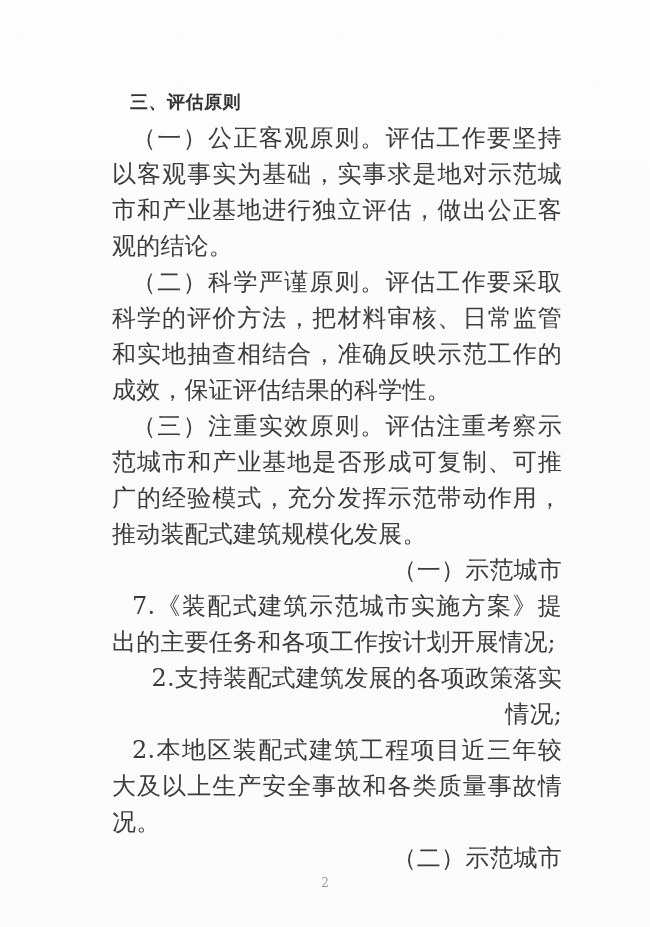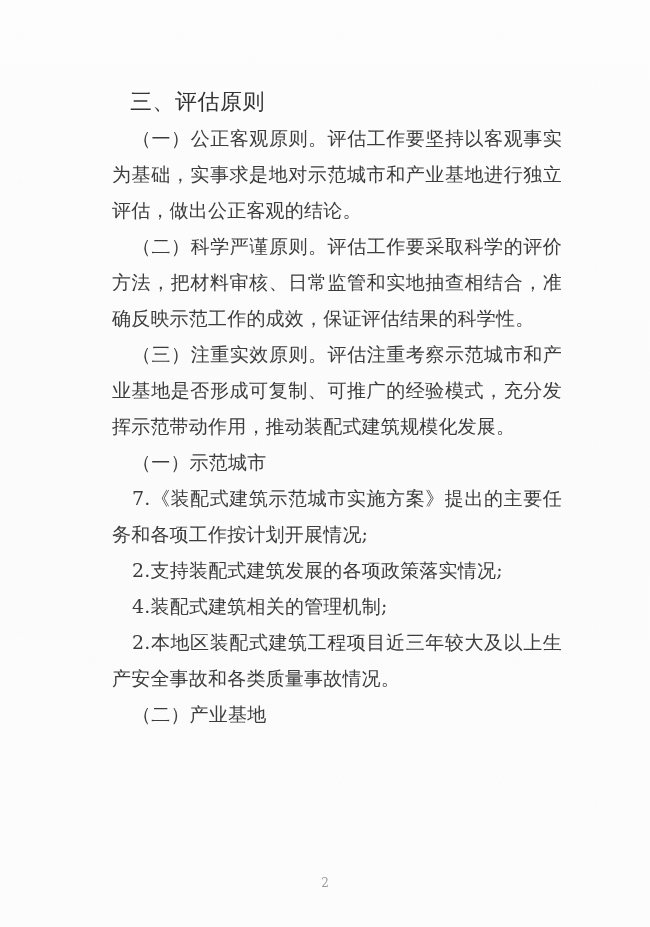--- a/index.html
+++ b/index.html
@@ -40,48 +40,48 @@
   .content {
     position: absolute;
     left: 112px;
     top: 84px;
     width: 450px;
   }
 
   
   .heading {
     font-family: "Liberation Sans", "DejaVu Sans", sans-serif;
-    font-weight: normal;
-    font-size: 22px;
+    font-weight: bold;
+    font-size: 18px;
     color: #333333;
     letter-spacing: 0.5px;
     margin: 0;
     padding: 0 0 0 18px;
     line-height: 36px;
     height: 36px;
     white-space: nowrap;
   }
 
   
   .para {
     font-family: "DejaVu Serif", "Liberation Serif", serif;
-    font-size: 19px;
+    font-size: 24px;
     color: #3c3c3c;
     line-height: 36px;
     margin: 0;
     text-align: justify;
     text-justify: inter-character;
     text-indent: 20px;
     letter-spacing: 0.2px;
     word-break: break-all;
   }
 
   
   .para.short {
-    text-align: left;
+    text-align: right;
   }
 
   .page-number {
     position: absolute;
     left: 0;
     right: 0;
     top: 876px;
     text-align: center;
     font-family: "DejaVu Serif", serif;
     font-size: 12px;
@@ -95,19 +95,18 @@
 
 <div class="page">
   <div class="content" id="content-root">
       <div class="heading">三、评估原则</div>
       <div class="para">（一）公正客观原则。评估工作要坚持以客观事实为基础，实事求是地对示范城市和产业基地进行独立评估，做出公正客观的结论。</div>
       <div class="para">（二）科学严谨原则。评估工作要采取科学的评价方法，把材料审核、日常监管和实地抽查相结合，准确反映示范工作的成效，保证评估结果的科学性。</div>
       <div class="para">（三）注重实效原则。评估注重考察示范城市和产业基地是否形成可复制、可推广的经验模式，充分发挥示范带动作用，推动装配式建筑规模化发展。</div>
       <div class="para short">（一）示范城市</div>
       <div class="para">7.《装配式建筑示范城市实施方案》提出的主要任务和各项工作按计划开展情况;</div>
       <div class="para short">2.支持装配式建筑发展的各项政策落实情况;</div>
-      <div class="para short">4.装配式建筑相关的管理机制;</div>
       <div class="para">2.本地区装配式建筑工程项目近三年较大及以上生产安全事故和各类质量事故情况。</div>
-      <div class="para short">（二）产业基地</div>
+      <div class="para short">（二）示范城市</div>
     </div>
 
   <div class="page-number">2</div>
 </div>
 
 </body></html>

